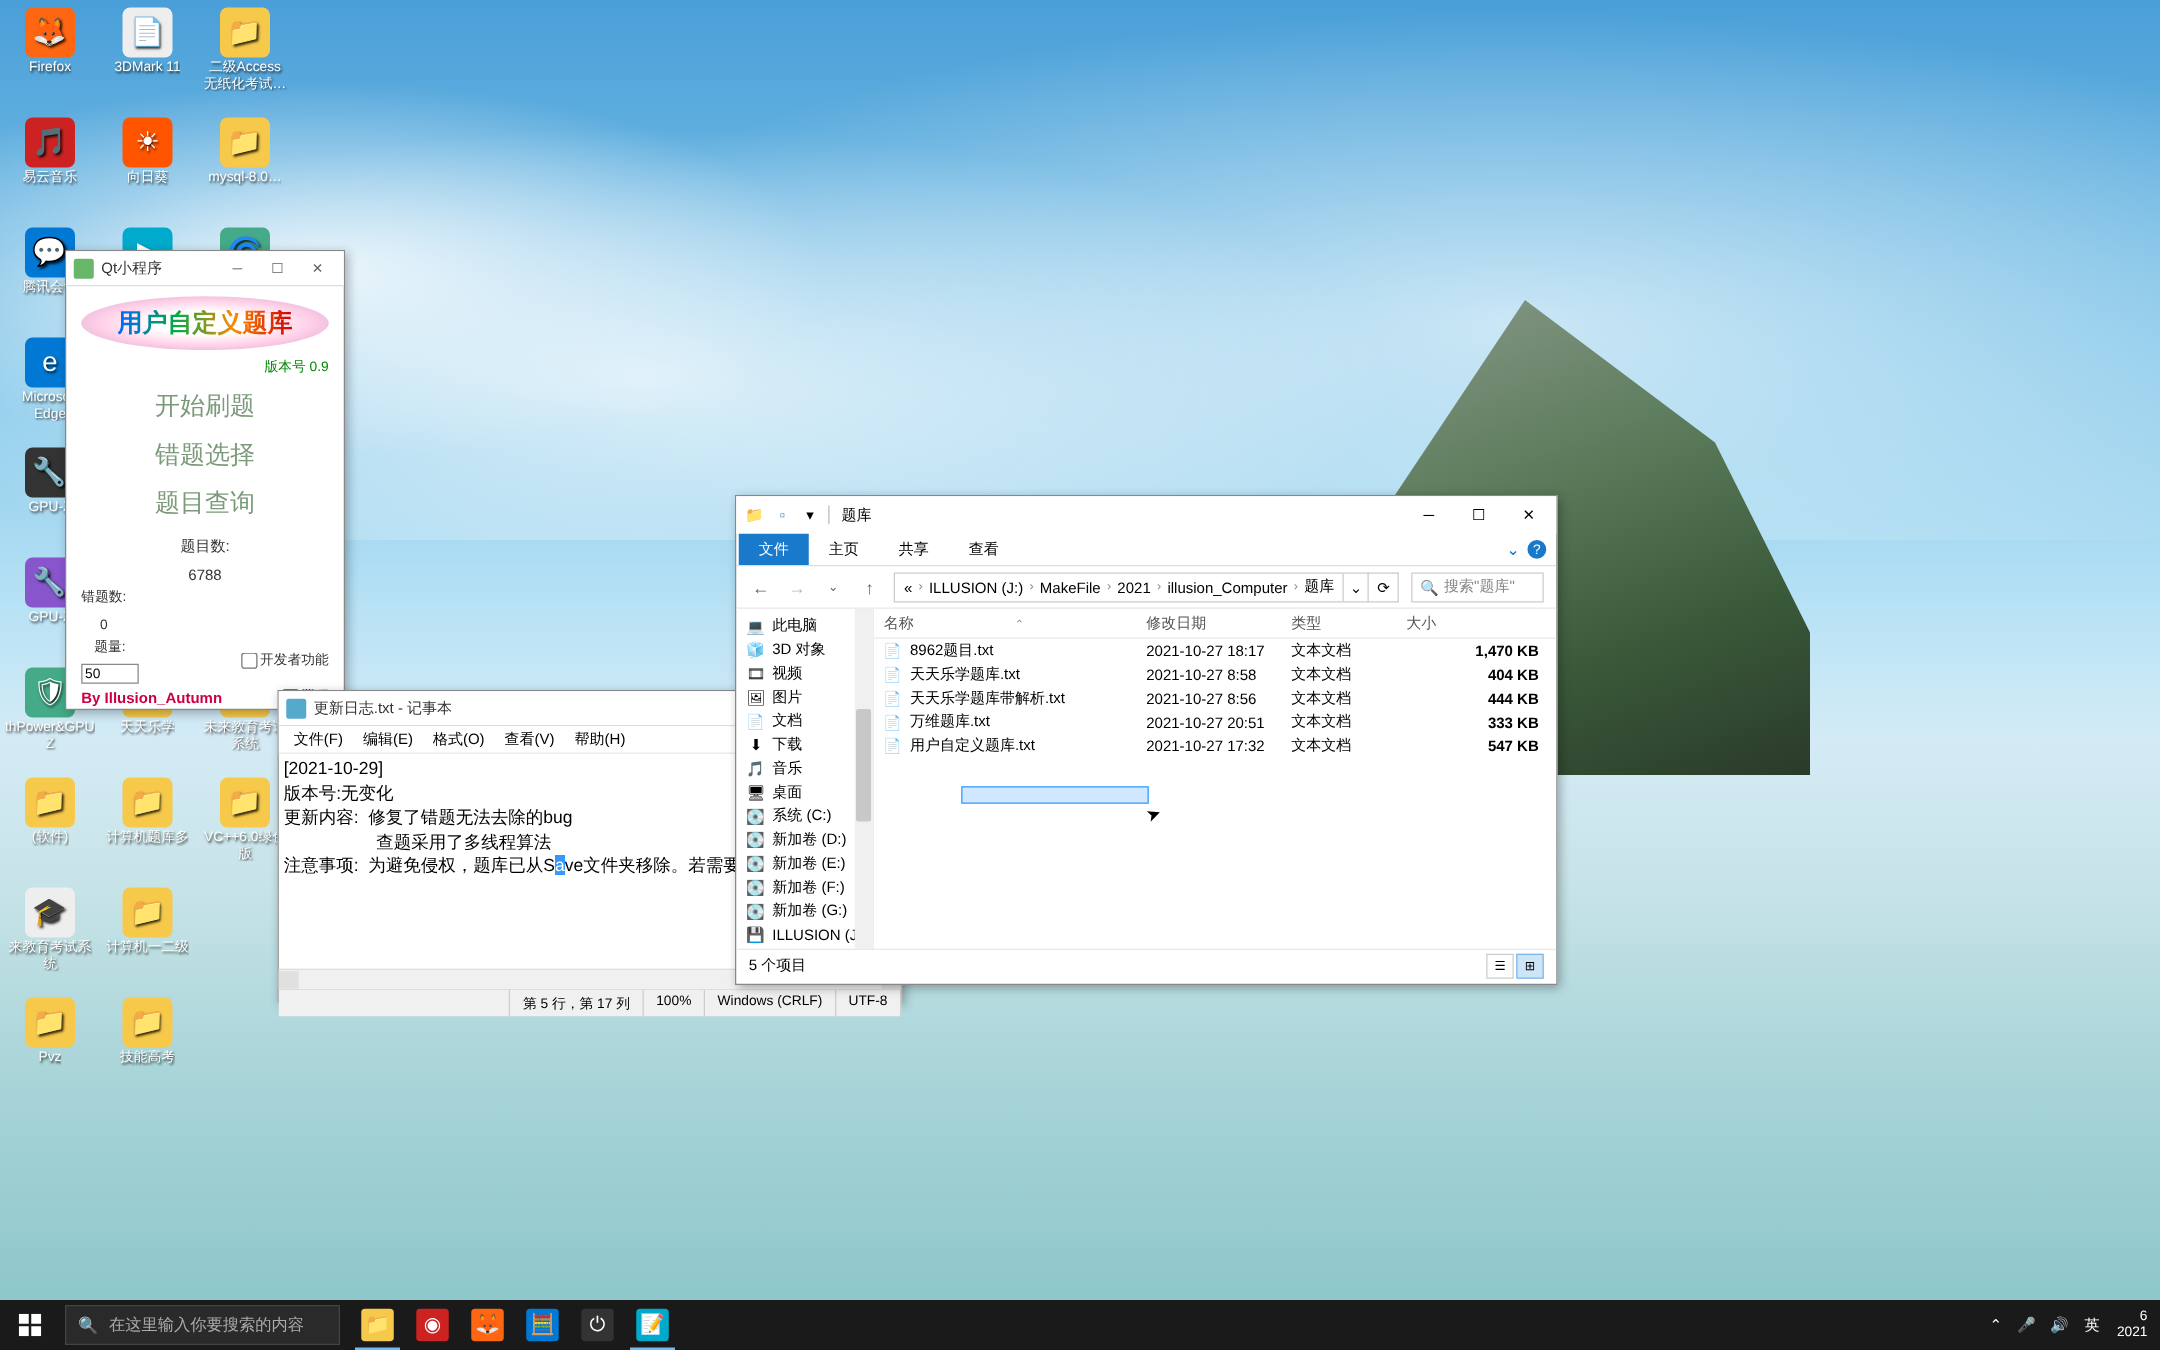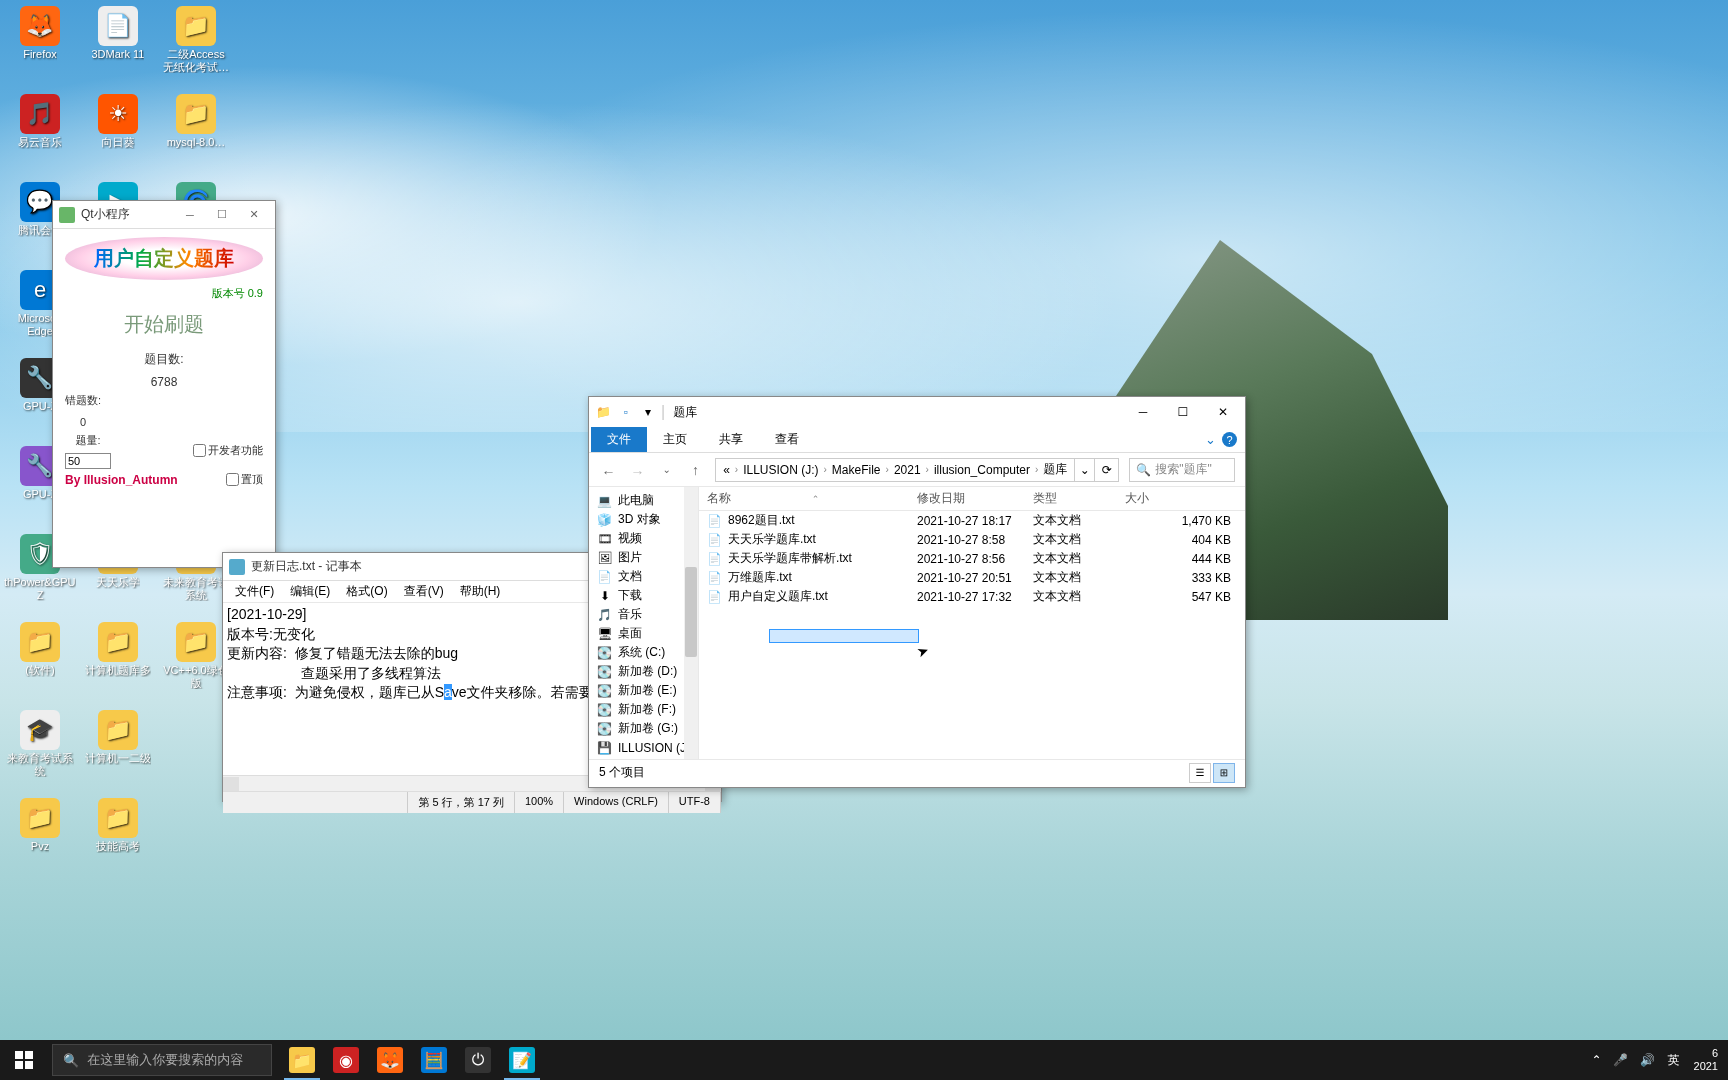--- a/index.html
+++ b/index.html
@@ -87,21 +87,21 @@
 .tree-thumb { position: absolute; right: 1px; width: 12px; background: #c8c8c8; top: 80px; height: 90px; border-radius: 2px; }
 .tree-item { display: flex; align-items: center; gap: 5px; height: 19px; cursor: pointer; white-space: nowrap; }
 .tree-icon { width: 16px; height: 16px; display: inline-flex; align-items: center; justify-content: center; font-size: 12px; }
 .explorer-files { flex: 1; position: relative; }
 .file-header { height: 24px; display: flex; border-bottom: 1px solid #e8e8e8; font-size: 12px; color: #555; }
 .file-header > div { padding: 4px 8px; border-right: 1px solid transparent; cursor: pointer; display: flex; align-items: center; }
 .col-name { width: 210px; } .col-date { width: 116px; } .col-type { width: 92px; } .col-size { flex: 1; text-align: right; padding-right: 14px !important; }
 .file-row { height: 19px; display: flex; font-size: 12px; align-items: center; cursor: pointer; }
 .file-row > div { padding: 0 8px; overflow: hidden; white-space: nowrap; }
 .file-name { width: 210px; display: flex; align-items: center; gap: 6px; }
-.file-date { width: 116px; } .file-type { width: 92px; } .file-size { flex: 1; text-align: right; padding-right: 14px !important; }
+.file-date { width: 116px; } .file-type { width: 92px; } .file-size { flex: 1; text-align: right; padding-right: 14px !important; font-weight: bold; }
 .selection-box { position: absolute; left: 70px; top: 142px; width: 150px; height: 14px; border: 1px solid #3399ff; background: rgba(100,180,255,0.3); }
 .cursor-arrow { position: absolute; left: 218px; top: 156px; font-size: 14px; color: #000; transform: rotate(-20deg); }
 .explorer-status { height: 26px; border-top: 1px solid #e8e8e8; display: flex; align-items: center; padding: 0 10px; font-size: 12px; }
 .exp-view-btns { margin-left: auto; display: flex; gap: 2px; }
 .exp-view-btn { width: 22px; height: 20px; border: 1px solid #ccc; display: flex; align-items: center; justify-content: center; font-size: 10px; cursor: pointer; }
 .exp-view-btn.active { background: #cde6f7; border-color: #7eb4ea; }
 
 
 .taskbar { position: absolute; bottom: 0; left: 0; right: 0; height: 40px; background: #1a1a1a; display: flex; align-items: center; }
 .start-btn { width: 48px; height: 40px; display: flex; align-items: center; justify-content: center; cursor: pointer; }
@@ -236,20 +236,22 @@
       <div class="titlebar-btn">✕</div>
     </div>
   </div>
   <div class="qt-body">
     <div class="qt-title-badge">
       <span>用户自定义题库</span>
     </div>
     <div class="qt-version">版本号 0.9</div>
     <div id="qt-menu">
         <div class="qt-menu-item">开始刷题</div>
+        <div class="qt-menu-item">错题选择</div>
+        <div class="qt-menu-item">题目查询</div>
       </div>
     <div class="qt-stats">
       <div class="qt-stats-row">
           <span>题目数:</span> 
           <span>6788</span>
         </div>
       <div class="qt-check-row">
         <div class="qt-stats-row">
             <span>错题数:</span> 
             <span>0</span>

